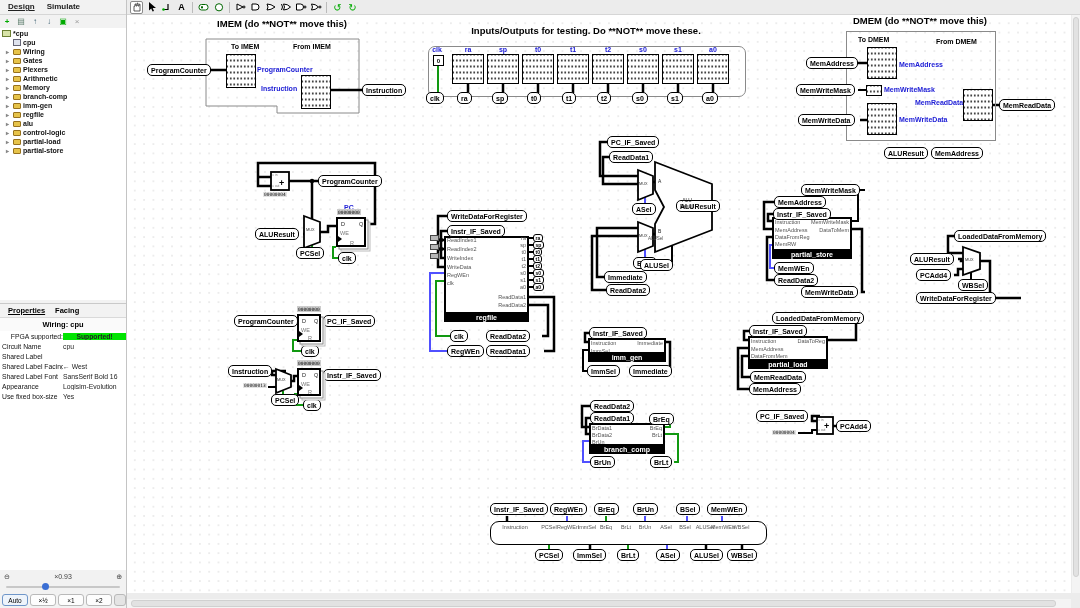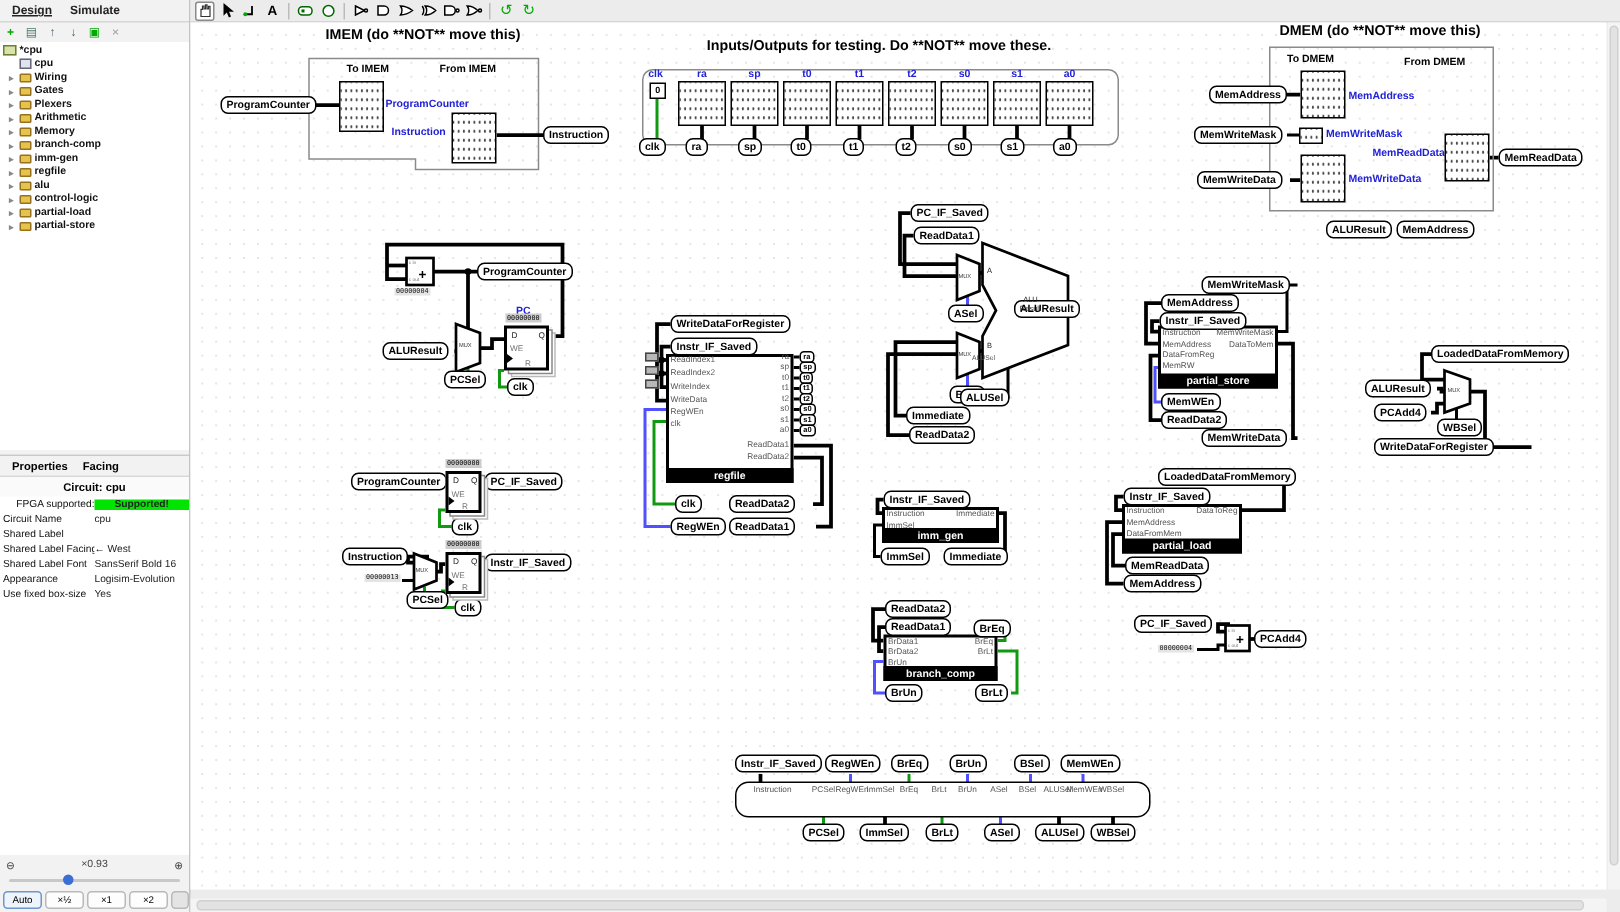--- a/index.html
+++ b/index.html
@@ -13,21 +13,21 @@
   .xtools { position:absolute; left:2px; top:16px; height:11px; display:flex; gap:4px; font-size:8px; align-items:center; }
   .xtools span { width:10px; text-align:center; cursor:default; }
   .tree { position:absolute; left:0; top:28px; width:100%; height:272px; background:#fff; font-size:7px; font-weight:bold; color:#111; }
   .trow { position:absolute; height:9px; display:flex; align-items:center; gap:2px; white-space:nowrap; }
   .arrow { color:#888; font-size:6px; width:5px; }
   .fold { width:8px; height:6px; background:#e6c34a; border:1px solid #97711d; border-radius:1px; }
   .chip { width:8px; height:7px; background:#dfe3ee; border:1px solid #667; }
   .proj { width:9px; height:7px; background:#d8e3a8; border:1px solid #6b7f33; }
   .props { position:absolute; left:0; top:303px; width:100%; height:267px; background:#fff; border-top:1px solid #c9c9c9; }
   .ptabs { display:flex; gap:10px; padding:2px 8px; font-size:7.5px; font-weight:bold; background:#f2f2f2; border-bottom:1px solid #d9d9d9; }
-  .ptabs .sel { }
+  .ptabs .sel { text-decoration:underline; }
   .phead { text-align:center; font-size:7.5px; font-weight:bold; padding:2px 0; background:#fafafa; }
   .prow { display:flex; height:10px; font-size:6.8px; align-items:center; }
   .pkey { width:63px; padding-left:2px; color:#111; overflow:hidden; white-space:nowrap; }
   .pval { flex:1; color:#222; white-space:nowrap; overflow:hidden; }
   .pval.green { background:#00e400; font-weight:bold; text-align:center; }
   .zoomrow { position:absolute; left:0; top:570px; width:100%; height:13px; display:flex; align-items:center; justify-content:space-between; padding:0 4px; font-size:7px; color:#444; }
   .slider { position:absolute; left:6px; top:586px; width:114px; height:2px; background:#c8c8c8; border-radius:1px; }
   .knob { position:absolute; left:36px; top:-3px; width:7px; height:7px; border-radius:50%; background:#3b6fd4; }
   .zbtns { position:absolute; left:2px; top:594px; display:flex; gap:2px; }
   .zbtn { height:12px; min-width:26px; font-size:6.5px; border:1px solid #b9b9b9; border-radius:3px; background:#fdfdfd; display:flex; align-items:center; justify-content:center; padding:0 3px; }
@@ -164,21 +164,21 @@
           <span class="arrow">▸</span>
           <span class="fold"></span>
           <span>partial-store</span>
         </div>
       </div>
     <div class="props">
       <div class="ptabs">
         <span class="sel">Properties</span>
         <span>Facing</span>
       </div>
-      <div class="phead">Circuit: cpu</div>
+      <div class="phead">Wiring: cpu</div>
       <div id="prows">
           <div class="prow">
             <div class="pkey" style="text-align: right;">FPGA supported:</div>
             <div class="pval green">Supported!</div>
           </div>
           <div class="prow">
             <div class="pkey">Circuit Name</div>
             <div class="pval">cpu</div>
           </div>
           <div class="prow">

